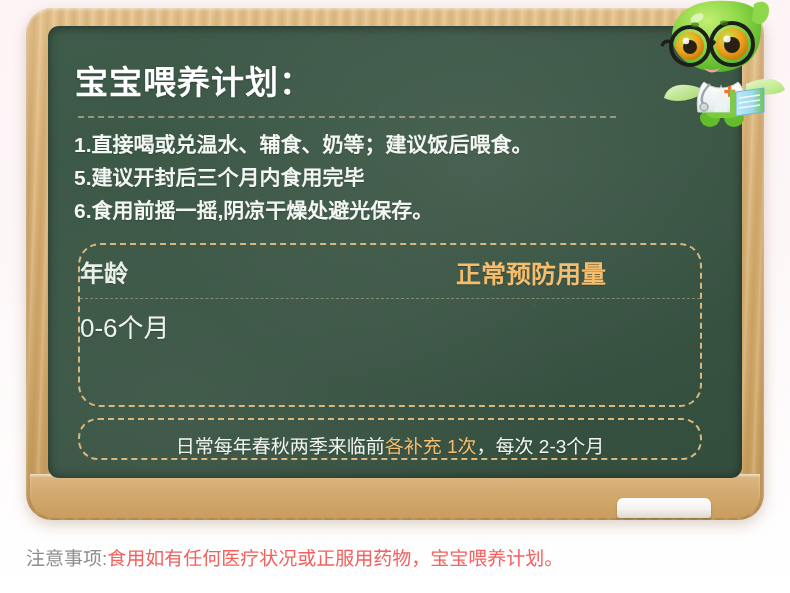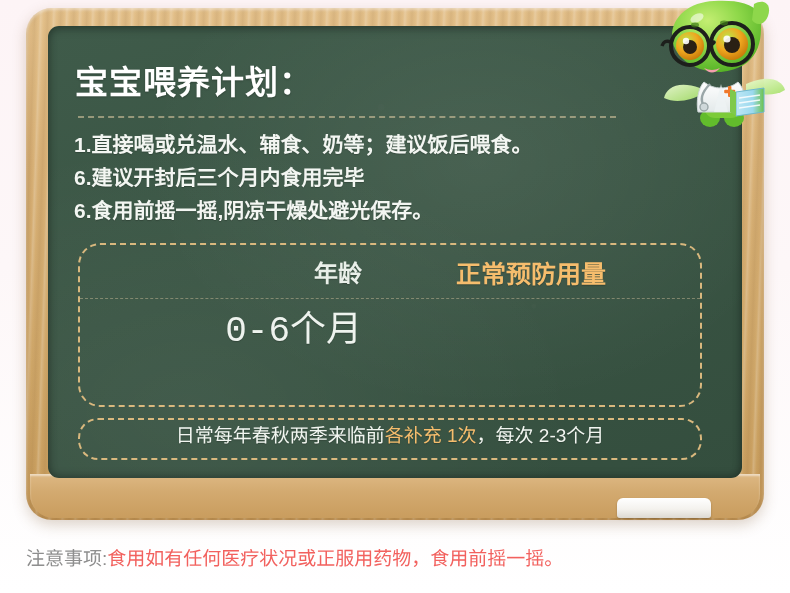--- a/index.html
+++ b/index.html
@@ -161,64 +161,63 @@
   }
   .trow {
     display: flex;
     align-items: center;
     height: 53.3px;
     box-sizing: border-box;
   }
   .trow + .trow { border-top: 1px dashed rgba(214,196,160,0.45); }
   .tcell-age {
     width: 282px;
-    text-align: right;
-    white-space: nowrap;
-    font-family: Liberation Mono, monospace;
+    text-align: left;
+    white-space: nowrap;
   }
   .tcell-dose {
     flex: 1;
     text-align: center;
     white-space: nowrap;
   }
   .hdr-age {
     color: #e9efe9;
     font-size: 24px;
     font-weight: bold;
     text-shadow: 0 1px 1px rgba(0,0,0,0.2);
   }
   .hdr-dose {
     color: #f6bd6d;
     font-size: 25px;
     font-weight: bold;
     text-shadow: 0 1px 1px rgba(0,0,0,0.22);
   }
   .val-age {
     color: #eef3ee;
-    font-size: 36px;
+    font-size: 26px;
     text-shadow: 0 1px 1px rgba(0,0,0,0.2);
   }
   .val-dose {
     color: #f6bd6d;
     font-size: 26px;
     text-shadow: 0 1px 1px rgba(0,0,0,0.22);
   }
 
   
   .note-box {
     position: absolute;
     left: 30px;
     top: 392px;
     width: 624px;
     height: 42px;
     border: 2px dashed #d9b87e;
     border-radius: 20px;
     box-sizing: border-box;
     display: flex;
-    align-items: flex-start;
+    align-items: flex-end;
     justify-content: center;
   }
   .note-text {
     font-size: 19px;
     color: #f2f6f1;
     white-space: nowrap;
     text-shadow: 0 1px 1px rgba(0,0,0,0.2);
   }
   .note-hl { color: #f6bd6d; }
 
@@ -254,21 +253,21 @@
   <div class="board">
     <div class="board-noise"></div>
 
     <div class="content">
 
       <div class="title">宝宝喂养计划：</div>
       <div class="title-rule"></div>
 
       <div class="lines">
         <div class="line">1.直接喝或兑温水、辅食、奶等；建议饭后喂食。</div>
-        <div class="line">6.建议开封后三个月内食用完毕</div>
+        <div class="line">5.建议开封后三个月内食用完毕</div>
         <div class="line">6.食用前摇一摇,阴凉干燥处避光保存。</div>
       </div>
 
       <div class="table-box">
         <div class="trow">
           <div class="tcell-age hdr-age">年龄</div>
           <div class="tcell-dose hdr-dose">正常预防用量</div>
         </div>
         <div class="trow">
           <div class="tcell-age val-age">0-6个月</div>
@@ -358,15 +357,15 @@
       <path d="M84 96 L112 92 L112 116 L84 120 Z" fill="url(#bookG)" stroke="#6fb8cf" stroke-width="1"></path>
       <path d="M84 96 L84 120 L78 116 L78 93 Z" fill="#7fc94c"></path>
       <g stroke="#ffffff" stroke-width="1.3" opacity=".85">
         <path d="M87 102 L108 99"></path>
           <path d="M87 107 L108 104"></path>
           <path d="M87 112 L108 109"></path>
       </g>
     </g>
   </svg>
 
-  <div class="footer"><span class="footer-label">注意事项:</span><span class="footer-warn">食用如有任何医疗状况或正服用药物，食用前摇一摇。</span></div>
+  <div class="footer"><span class="footer-label">注意事项:</span><span class="footer-warn">食用如有任何医疗状况或正服用药物，宝宝喂养计划。</span></div>
 
 </div>
 
 </body></html>

